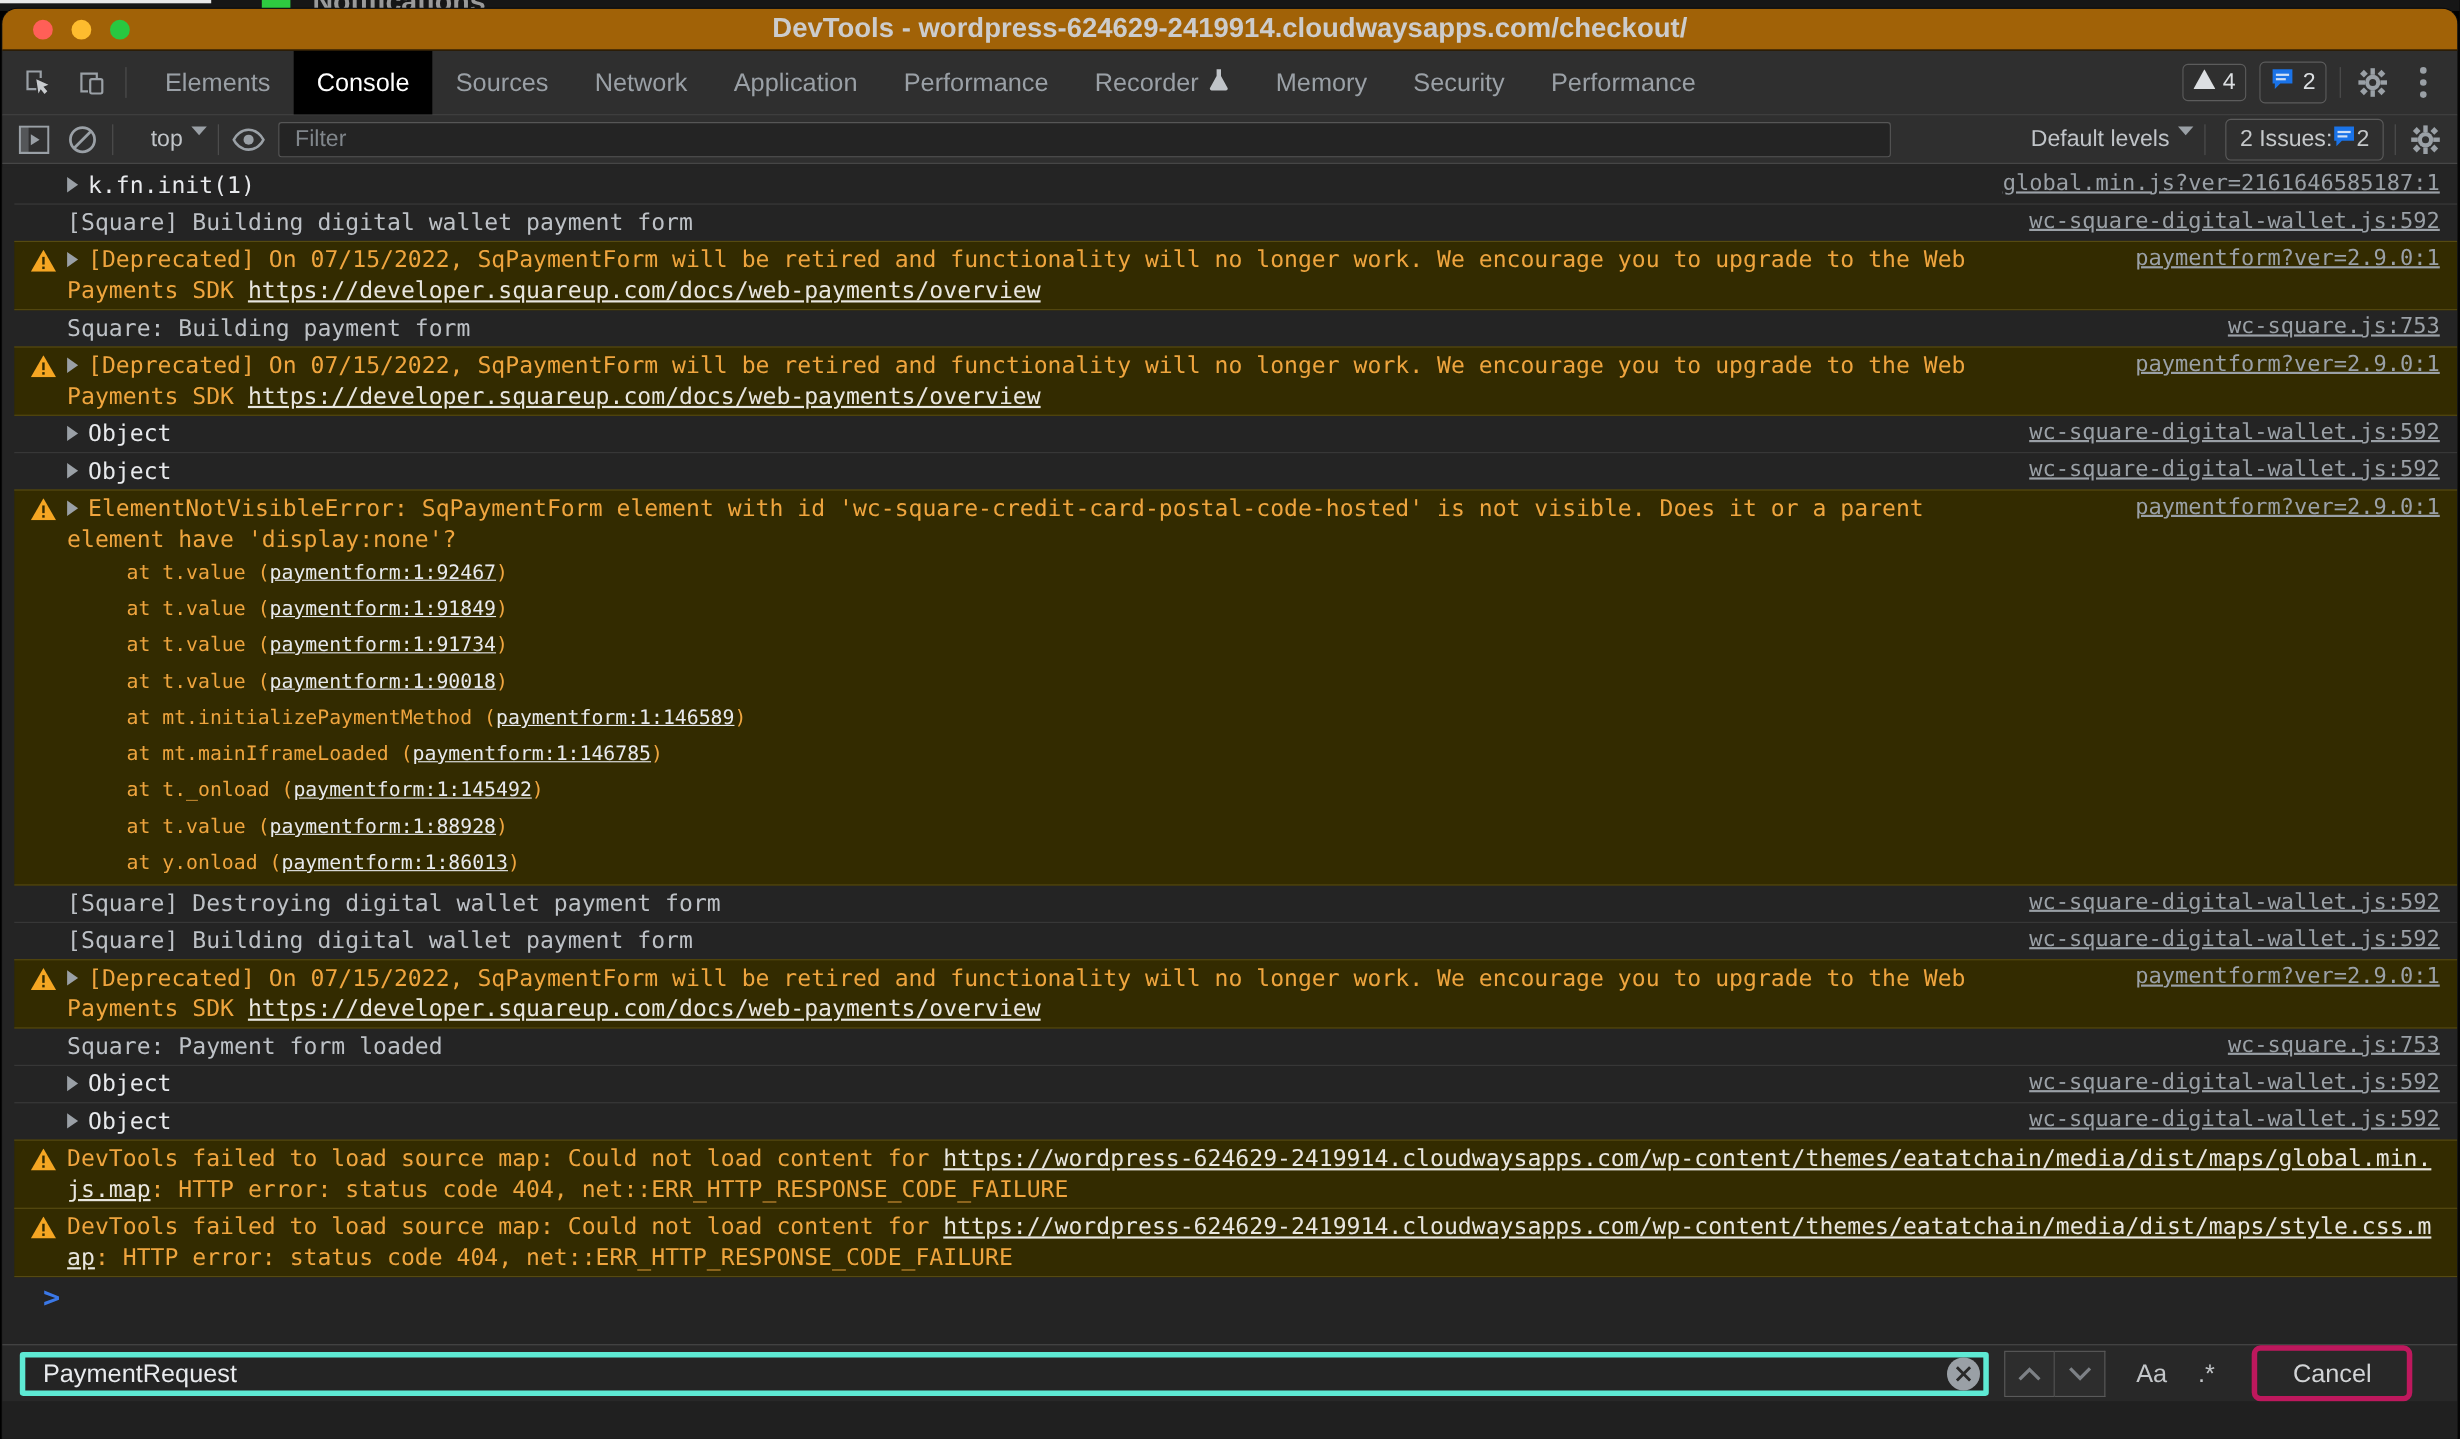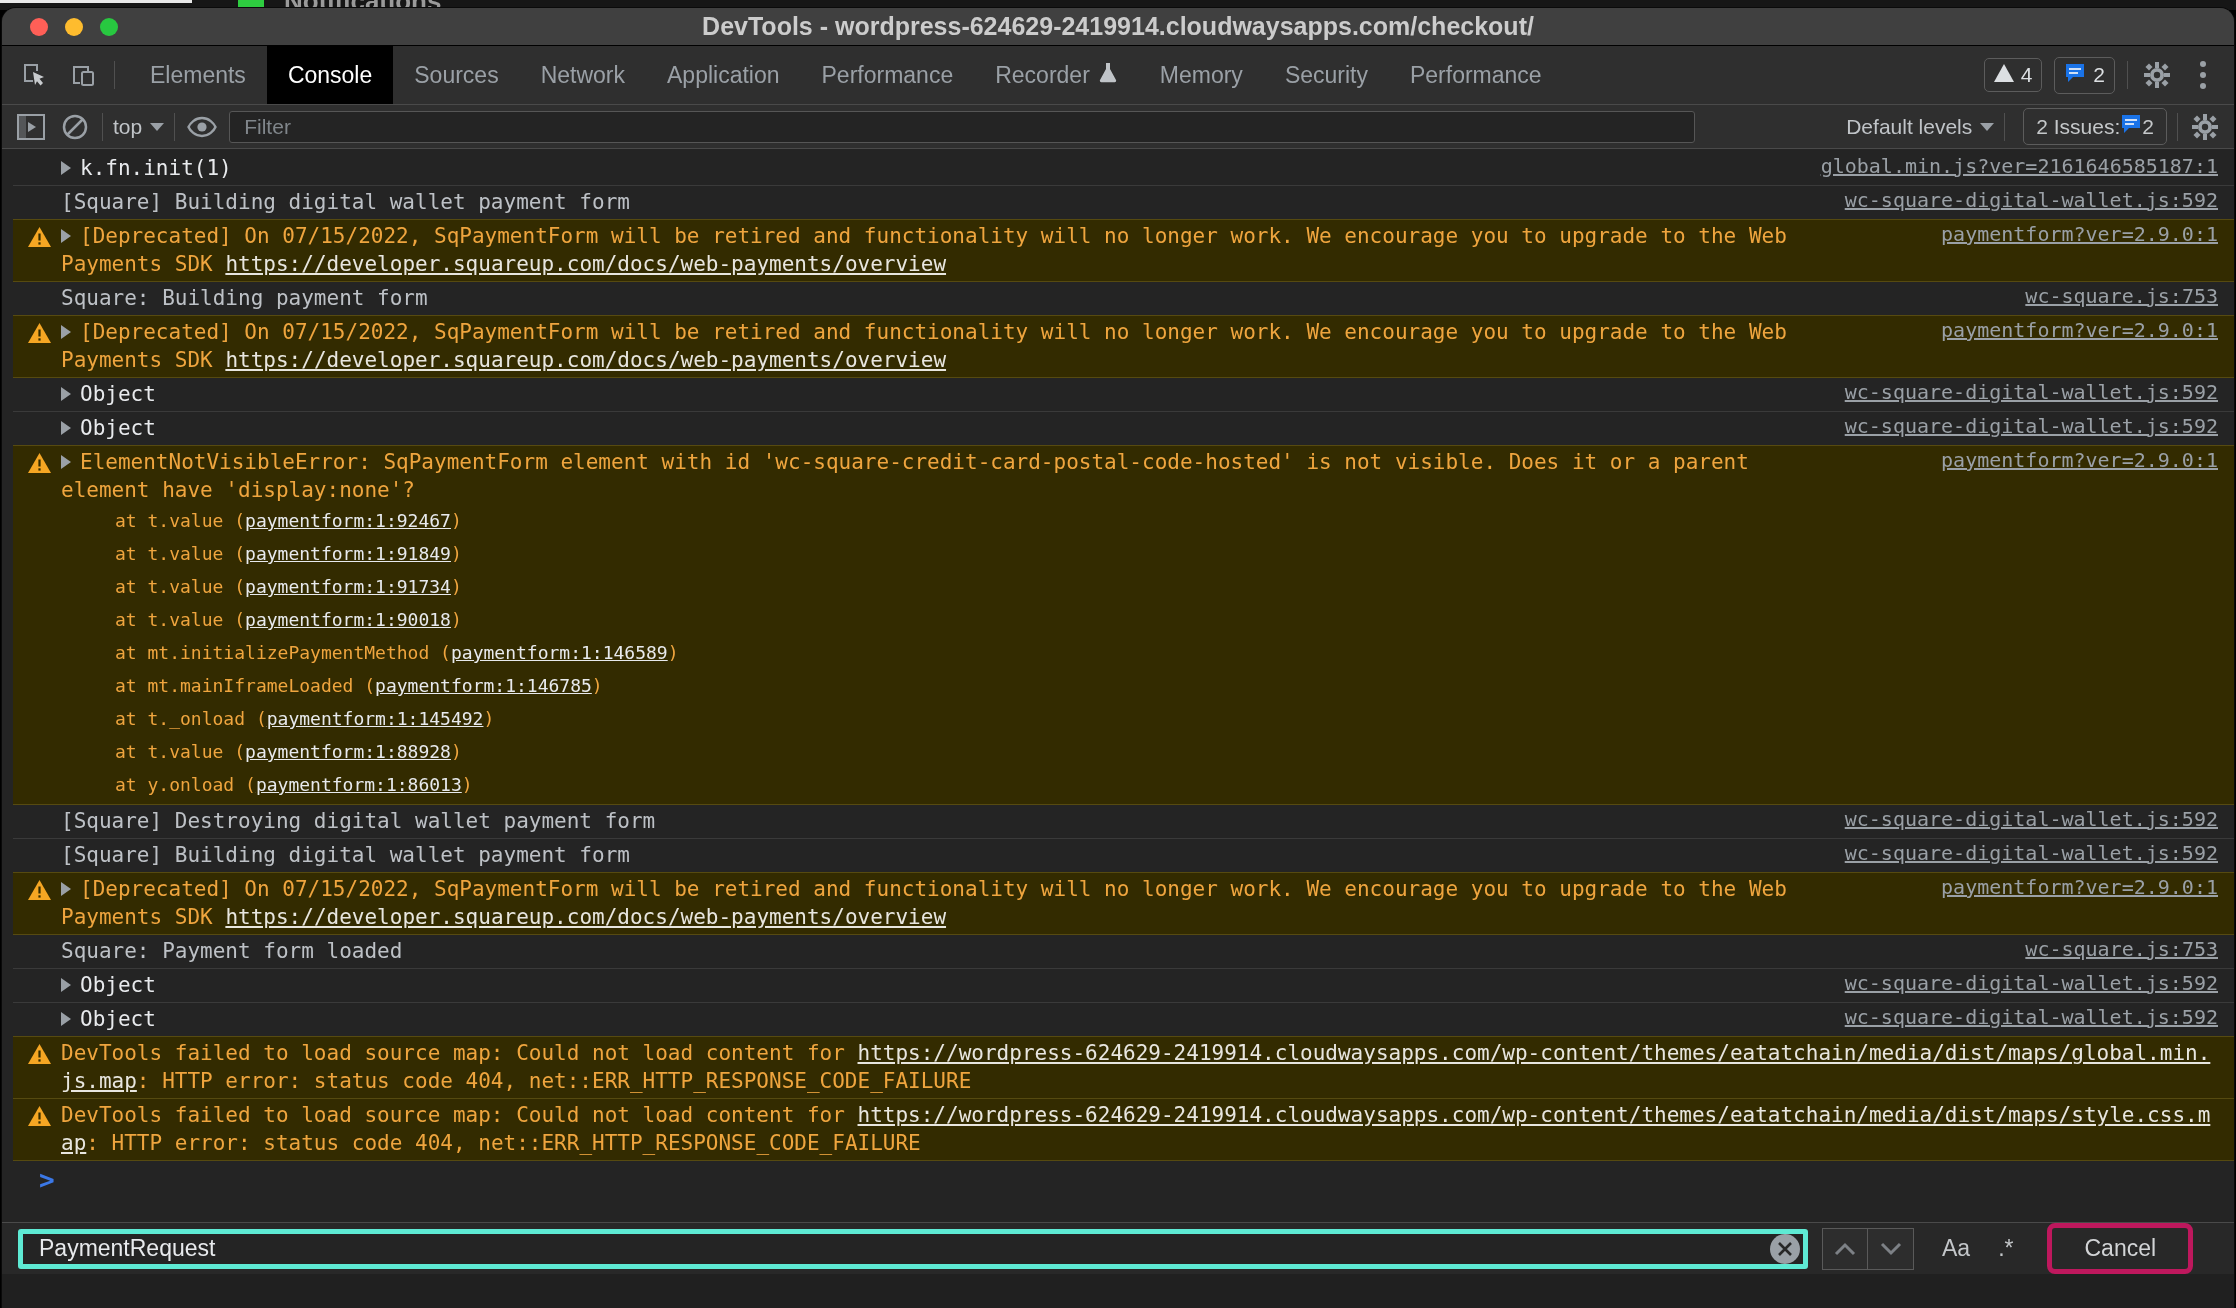--- a/index.html
+++ b/index.html
@@ -8,39 +8,39 @@
   
   .bg-sliver { position:absolute; top:0; left:0; width:2236px; height:10px; background:#161616; overflow:hidden; }
   .bg-sliver .white-edge { position:absolute; left:0; top:0; width:192px; height:3px; background:#e8e8e8; }
   .bg-sliver .notif-icon { position:absolute; left:238px; top:0; width:26px; height:8px; background:#2ecc40; }
   .bg-sliver .notif-text { position:absolute; left:284px; top:-14px; color:#9a9a9a; font-size:26px; font-weight:700; }
 
   
   .window { position:absolute; top:8px; left:2px; width:2232px; height:1300px; background:#242424; border-radius:14px 14px 0 0; overflow:hidden; box-shadow:0 0 0 1px #0a0a0a; }
 
   
-  .titlebar { height:38px; background:#404040; display:flex; align-items:center; position:relative; border-bottom:1px solid #000; }
+  .titlebar { height:38px; background:#a16207; display:flex; align-items:center; position:relative; border-bottom:1px solid #000; }
   .traffic { display:flex; gap:17px; margin-left:28px; }
   .light { width:18px; height:18px; border-radius:50%; }
   .title-text { position:absolute; left:0; right:0; text-align:center; color:#cccccc; font-size:25px; font-weight:700; }
 
   
   .tabbar { height:59px; background:#2f2f2f; display:flex; align-items:stretch; border-bottom:1px solid #4a4a4a; }
   .tb-icons { display:flex; align-items:center; gap:14px; padding:0 14px 0 16px; }
   .icon-btn { width:34px; height:34px; display:flex; align-items:center; justify-content:center; }
   .vsep { width:1px; height:28px; background:#505050; align-self:center; }
   .tabs { display:flex; align-items:stretch; }
   .tab { display:flex; align-items:center; gap:8px; padding:0 21px; color:#9aa0a6; font-size:23px; cursor:default; }
   .tab.active { background:#000; color:#fff; }
   .tabbar-right { margin-left:auto; display:flex; align-items:center; gap:12px; padding-right:14px; }
   .badge { display:flex; align-items:center; gap:7px; border:1px solid #5c5c5c; border-radius:5px; padding:4px 9px; color:#dcdfe2; font-size:21px; }
 
   
   .toolbar { height:44px; background:#2f2f2f; display:flex; align-items:center; border-bottom:1px solid #4a4a4a; padding:0 12px; gap:10px; }
-  .tool-label { color:#c0c4c8; font-size:21px; display:flex; align-items:center; gap:8px; }
+  .tool-label { color:#c0c4c8; font-size:21px; display:flex; gap:8px;margin-left:24px; }
   .caret-down { width:0; height:0; border-left:7px solid transparent; border-right:7px solid transparent; border-top:8px solid #9aa0a6; display:inline-block; }
   .filter-input { flex:0 0 1466px; height:32px; background:#242424; border:1px solid #565656; border-radius:3px; color:#d6d6d6; font-size:21px; padding:0 14px; outline:none; }
   .filter-input::placeholder { color:#80868b; }
   .issues-box { display:flex; align-items:center; gap:0; border:1px solid #5c5c5c; border-radius:5px; padding:4px 12px; color:#c5c8ca; font-size:21px; margin-left:8px; }
 
   
   .console-area { position:absolute; top:144px; bottom:86px; left:0; right:0; background:#242424; overflow:hidden;padding-left:11px; }
   .crow { position:relative; display:flex; align-items:flex-start; border-bottom:1px solid #3a3a3a; padding:2px 16px 3px 48px; min-height:31px; }
   .crow .body { flex:1 1 auto; min-width:0; }
   .msg { font-family:"DejaVu Sans Mono", monospace; font-size:21px; line-height:28px; color:#bdc1c6; }

